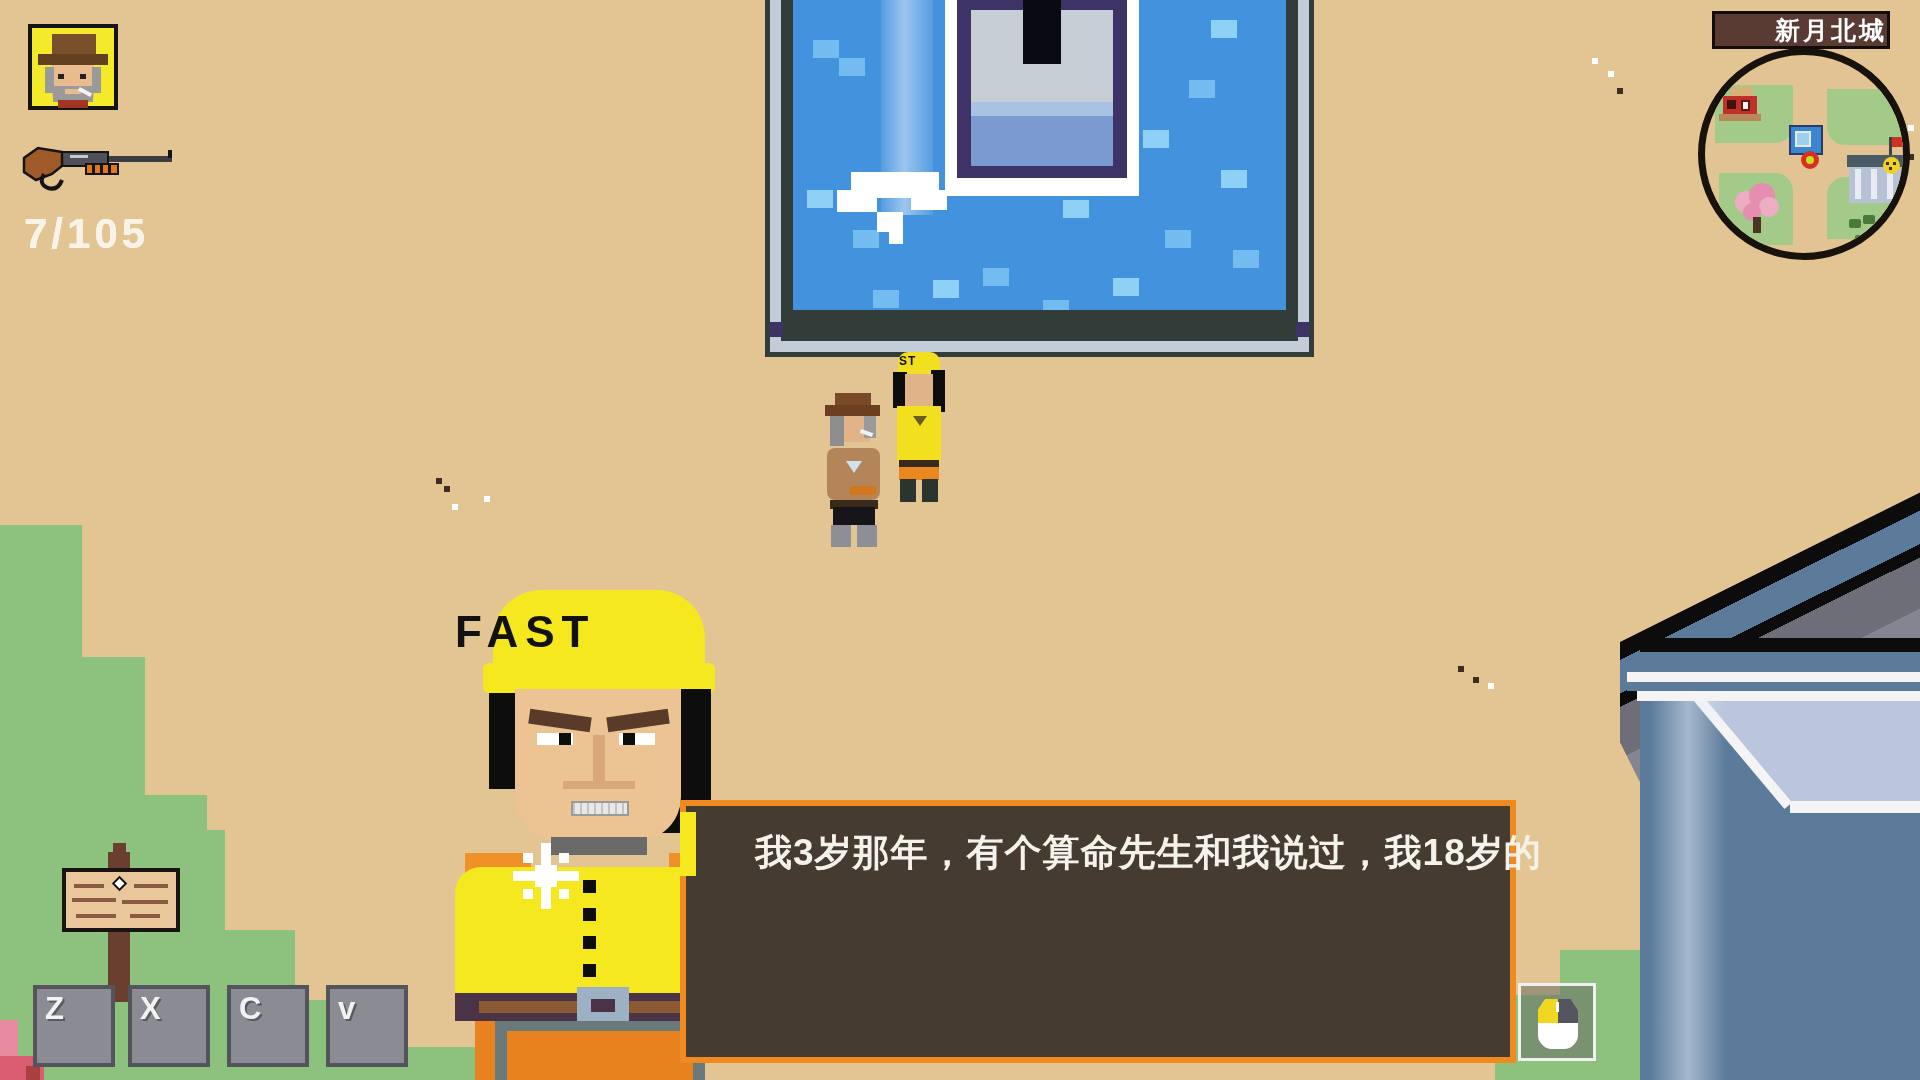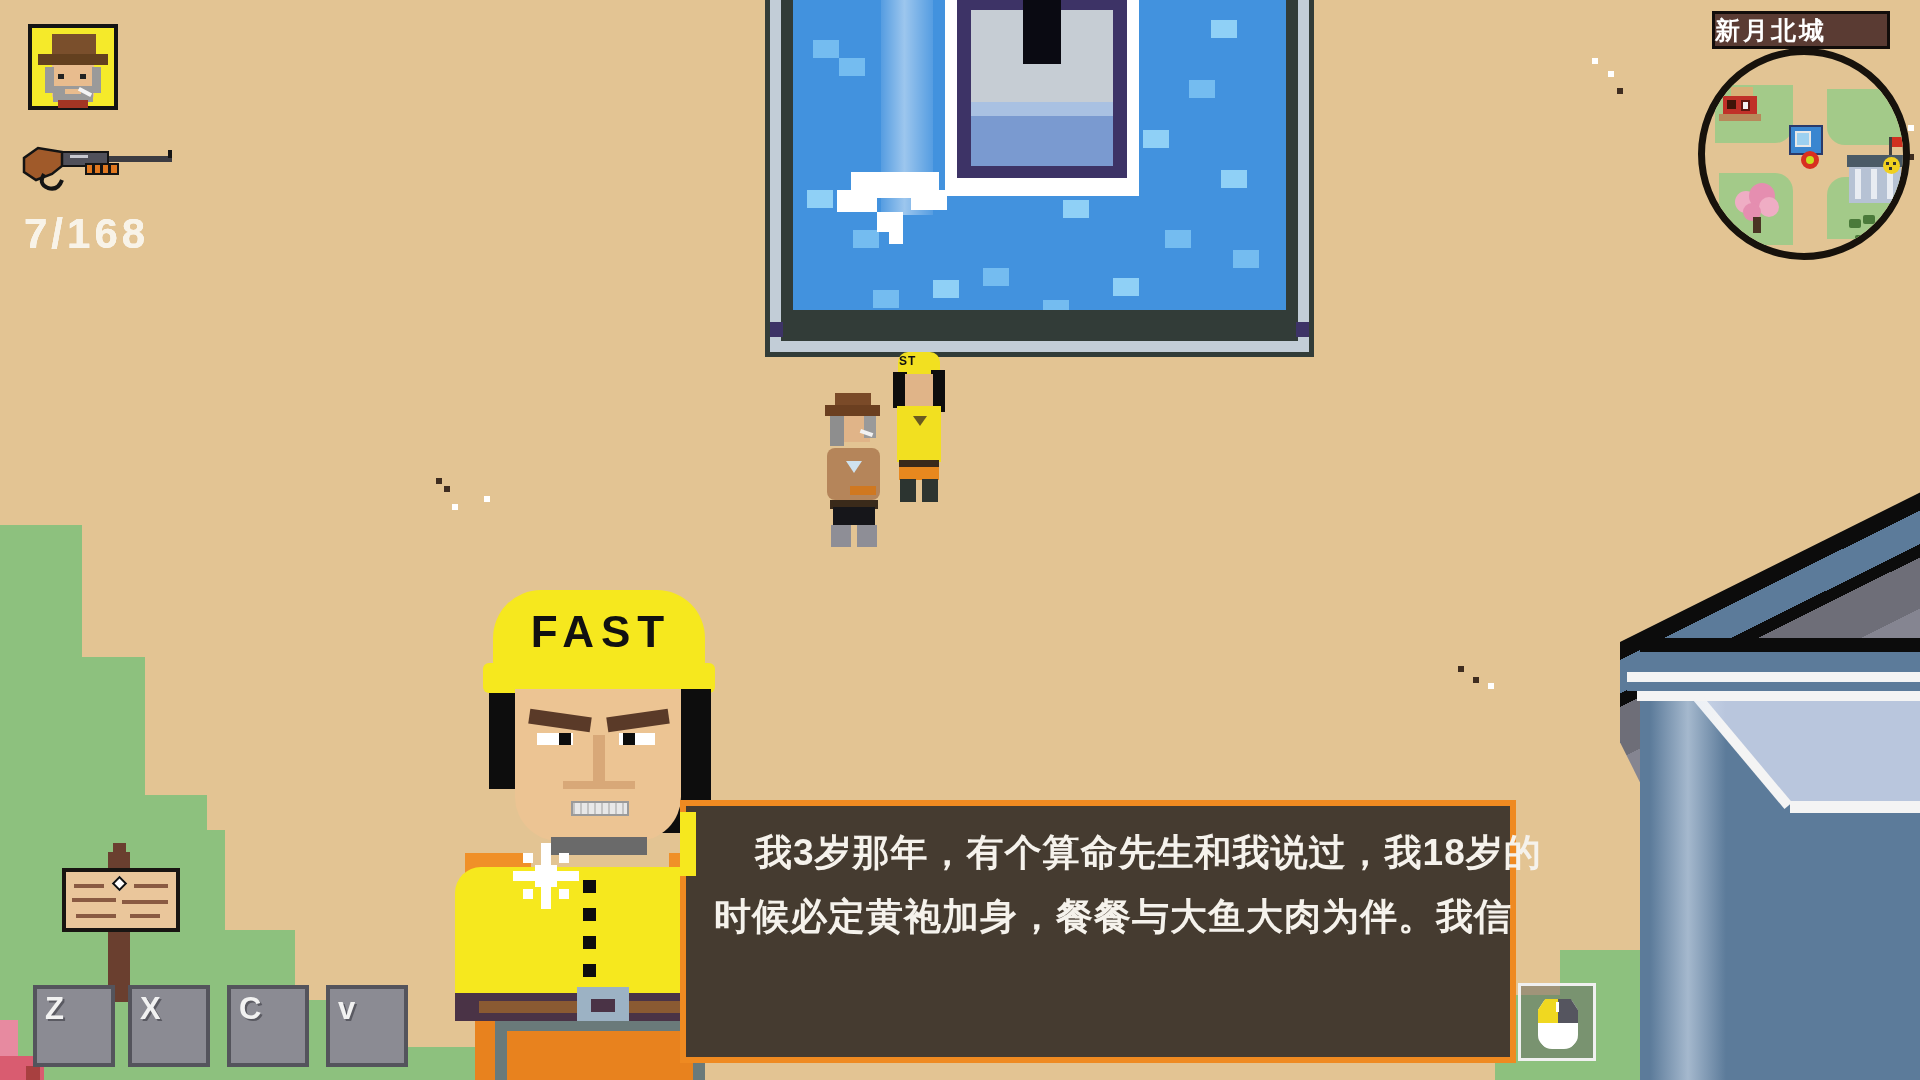--- a/index.html
+++ b/index.html
@@ -68,21 +68,21 @@
       border-right:3px solid #b01208; }
   #healthbar .txt { position:absolute; width:100%; text-align:center; top:4px; color:#fff; font-size:21px;
       font-weight:800; letter-spacing:1px; text-shadow:1px 1px 0 rgba(120,20,10,.55); }
 
   #ammo { position:absolute; left:24px; top:210px; color:#f8f3e8; font-size:42px; font-weight:800;
       letter-spacing:4px; text-shadow:0 0 0 #fff; }
 
   
   #map-banner { position:absolute; left:1712px; top:11px; width:178px; height:38px; background:#5a3b33;
       border:3px solid #120d0b; color:#fff; font-size:25px; font-weight:700; letter-spacing:3px;
-      text-align:left; line-height:32px; }
+      text-align:right; line-height:32px; }
   #minimap { position:absolute; left:1698px; top:48px; width:212px; height:212px; border-radius:50%;
       background:#e2c494; border:7px solid #17120c; overflow:hidden; }
   .mm-green { position:absolute; background:#a3ca89; }
   .mm-house { position:absolute; left:14px; top:32px; width:40px; height:34px; }
   .mm-house .roofwood { position:absolute; left:12px; top:0; width:22px; height:10px; background:#d8b078; }
   .mm-house .bodyr { position:absolute; left:4px; top:9px; width:34px; height:18px; background:#c03028; }
   .mm-house .door { position:absolute; left:22px; top:13px; width:9px; height:11px; background:#f2f2f2; border:2px solid #601810; }
   .mm-house .win  { position:absolute; left:8px; top:13px; width:9px; height:9px; background:#401408; }
   .mm-house .porch{ position:absolute; left:0; top:27px; width:42px; height:7px; background:#b8885a; }
   .mm-pool { position:absolute; left:84px; top:70px; width:34px; height:30px; background:#3a86d0; border:2px solid #2a3a6a; }
@@ -119,21 +119,21 @@
   .key { position:absolute; top:985px; width:82px; height:82px; background:#8b8b93; border:4px solid #54545c; }
   .key .cap { position:absolute; left:8px; top:2px; color:#f2f2f2; font-size:31px; font-weight:800;
       text-shadow:2px 2px 0 #5a5a62; }
 
   
   #portrait { position:absolute; left:455px; top:585px; width:292px; height:495px; }
   #portrait .helmet { position:absolute; left:38px; top:5px; width:212px; height:82px; background:#f6e81e;
       border-radius:48px 48px 10px 10px; }
   #portrait .helmet-band { position:absolute; left:28px; top:78px; width:232px; height:30px; background:#f6e81e;
       border-radius:6px; }
-  #portrait .helmet-txt { position:absolute; left:0; top:22px; width:100%; text-align:center; color:#111;
+  #portrait .helmet-txt { position:absolute; left:0; top:22px; width:100%; text-align:left; color:#111;
       font-size:44px; font-weight:800; letter-spacing:7px; }
   #portrait .hair-l { position:absolute; left:34px;  top:108px; width:28px; height:96px;  background:#0d0d0d; }
   #portrait .hair-r { position:absolute; left:222px; top:104px; width:34px; height:130px; background:#0d0d0d; }
   #portrait .hair-rl{ position:absolute; left:206px; top:196px; width:30px; height:52px;  background:#0d0d0d; }
   #portrait .face { position:absolute; left:60px; top:104px; width:166px; height:152px; background:#ecc493;
       border-radius:0 0 44px 44px; }
   #portrait .brow { position:absolute; top:24px; width:62px; height:15px; background:#5a3a28; }
   #portrait .eye  { position:absolute; top:44px; width:36px; height:12px; background:#fff; }
   #portrait .pupil{ position:absolute; top:0; width:12px; height:12px; background:#0d0d0d; }
   #portrait .nose { position:absolute; left:78px; top:46px; width:12px; height:52px; background:#d8a878; }
@@ -329,21 +329,20 @@
     <div class="buckle">
         <i></i>
       </div>
     <div class="hip-l"></div>
     <div class="pants-frame"></div>
     <div class="pants"></div>
   </div>
 
   <div id="dialog-box">
     <div class="ln" style="top:22px;margin-left:41px;">我3岁那年，有个算命先生和我说过，我18岁的</div>
-    <div class="ln" style="top:86px;">时候必定黄袍加身，餐餐与大鱼大肉为伴。我信</div>
   </div>
   <div id="shoulder-notch"></div>
 
   <div id="mouse-hint">
     <div class="body">
       <div class="lbtn"></div>
         <div class="rbtn"></div>
         <div class="slot"></div>
     </div>
   </div>
@@ -379,21 +378,21 @@
     <rect x="146" y="8" width="4" height="8" fill="#141414"></rect>
     <rect x="38" y="10" width="48" height="14" fill="#50505a" stroke="#141414" stroke-width="2"></rect>
     <rect x="48" y="13" width="18" height="3" fill="#c8c8d0"></rect>
     <rect x="64" y="22" width="32" height="10" fill="#e07820" stroke="#141414" stroke-width="2"></rect>
     <rect x="70" y="23" width="3" height="8" fill="#141414"></rect>
     <rect x="78" y="23" width="3" height="8" fill="#141414"></rect>
     <rect x="86" y="23" width="3" height="8" fill="#141414"></rect>
     <polygon points="40,10 16,6 2,16 2,30 14,38 30,32 40,24" fill="#a05a2a" stroke="#141414" stroke-width="2.5"></polygon>
     <path d="M22 32 q-6 10 4 14 q10 3 14 -8" fill="none" stroke="#141414" stroke-width="4"></path>
   </svg>
-  <div id="ammo">7/168</div>
+  <div id="ammo">7/105</div>
 
   <div id="map-banner">新月北城</div>
   <div id="minimap">
     <div class="mm-green" style="left:10px;top:30px;width:78px;height:58px;border-radius:0 0 18px 0;"></div>
     <div class="mm-green" style="left:122px;top:34px;width:80px;height:56px;border-radius:0 0 0 18px;"></div>
     <div class="mm-green" style="left:14px;top:118px;width:74px;height:72px;border-radius:0 18px 0 0;"></div>
     <div class="mm-green" style="left:122px;top:122px;width:78px;height:62px;border-radius:18px 0 0 0;"></div>
     <div class="mm-house">
       <div class="roofwood"></div>
         <div class="bodyr"></div>

